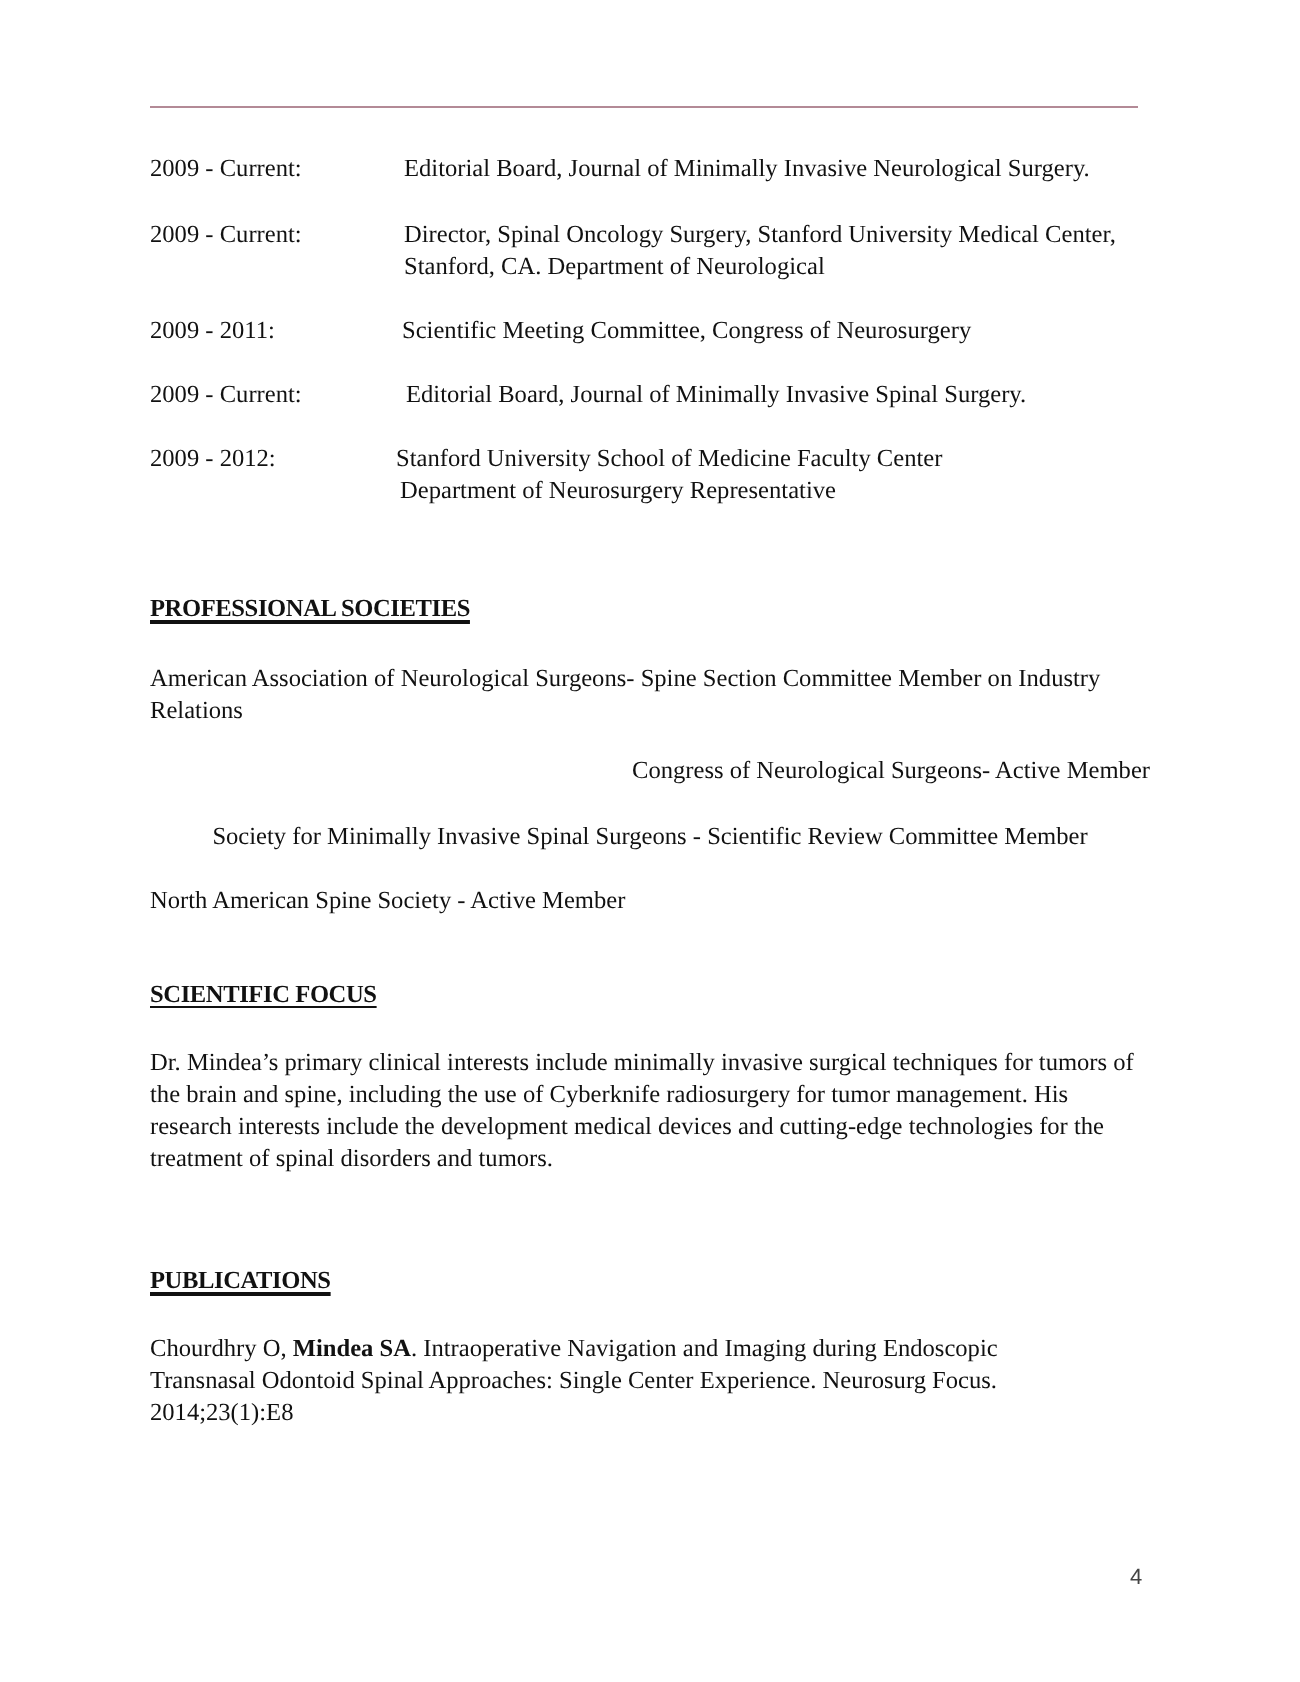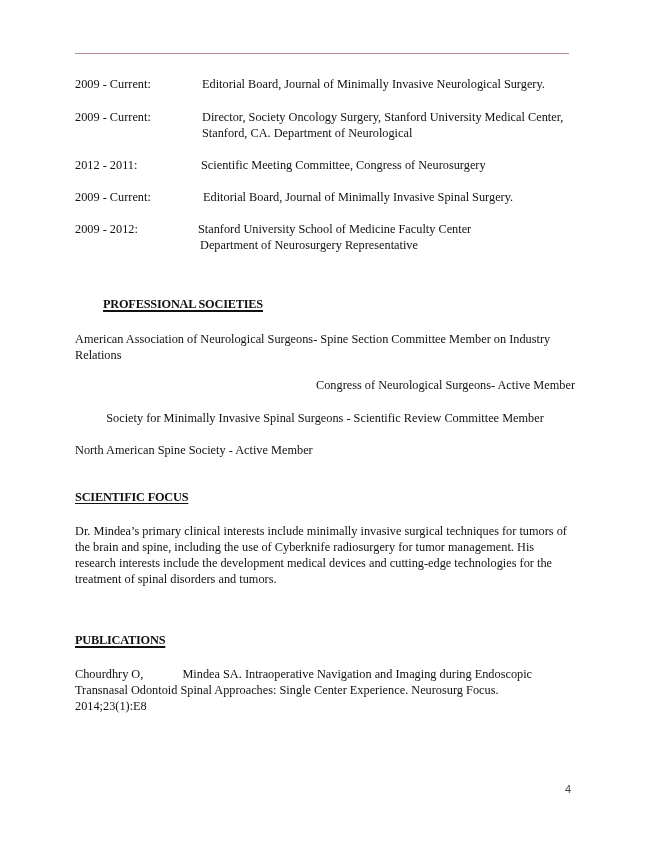--- a/index.html
+++ b/index.html
@@ -6,53 +6,53 @@
   body { width: 650px; height: 841px; position: relative; overflow: hidden;
          font-family: "Liberation Serif", "DejaVu Serif", serif; color: #111111; font-size: 12.3px; }
   .rule { position: absolute; left: 75px; top: 53px; width: 494px; height: 0;
           border-top: 1.5px solid #b38a96; }
   .row { position: absolute; left: 75px; line-height: 16px; }
   .row .date { position: absolute; left: 0; top: 0; white-space: nowrap; }
   .row .desc { position: absolute; top: 0; white-space: nowrap; margin-left: 19px; }
   .heading { position: absolute; left: 75px; font-weight: bold; text-decoration: underline;
              text-decoration-thickness: 1.5px; text-underline-offset: 2px; letter-spacing: -0.2px; }
   .para { position: absolute; left: 75px; width: 500px; line-height: 16px; }
-  .pub-author { font-weight: normal; margin-left: 36px; }
+  .pub-author { font-weight: bold; }
   .page-num { position: absolute; left: 565px; top: 783px; font-family: "Liberation Sans", sans-serif;
               font-size: 11px; color: #444; }
 </style>
 </head>
 <body>
 
 <div class="rule"></div>
 
 <div class="row" style="top:76px;">
   <span class="date">2009 - Current:</span>
   <span class="desc" style="left:108px;">Editorial Board, Journal of Minimally Invasive Neurological Surgery.</span>
 </div>
 <div class="row" style="top:109px;">
   <span class="date">2009 - Current:</span>
-  <span class="desc" style="left:108px;">Director, Society Oncology Surgery, Stanford University Medical Center,</span>
+  <span class="desc" style="left:108px;">Director, Spinal Oncology Surgery, Stanford University Medical Center,</span>
   <span class="desc" style="left:108px; top:16px;">Stanford, CA. Department of Neurological</span>
 </div>
 <div class="row" style="top:157px;">
-  <span class="date">2012 - 2011:</span>
+  <span class="date">2009 - 2011:</span>
   <span class="desc" style="left:107px;">Scientific Meeting Committee, Congress of Neurosurgery</span>
 </div>
 <div class="row" style="top:189px;">
   <span class="date">2009 - Current:</span>
   <span class="desc" style="left:109px;">Editorial Board, Journal of Minimally Invasive Spinal Surgery.</span>
 </div>
 <div class="row" style="top:221px;">
   <span class="date">2009 - 2012:</span>
   <span class="desc" style="left:104px;">Stanford University School of Medicine Faculty Center</span>
   <span class="desc" style="left:106px; top:16px;">Department of Neurosurgery Representative</span>
 </div>
 
-<div class="heading" style="top:297px;margin-left:28px;">PROFESSIONAL SOCIETIES</div>
+<div class="heading" style="top:297px;">PROFESSIONAL SOCIETIES</div>
 <div class="para" style="top:331px;">American Association of Neurological Surgeons-  Spine Section Committee Member on Industry Relations</div>
 <div class="para" style="top:377px;text-align:right;">Congress of Neurological Surgeons- Active Member</div>
 <div class="para" style="top:410px;text-align:center;">Society for Minimally Invasive Spinal Surgeons - Scientific Review Committee Member</div>
 <div class="para" style="top:442px;">North American Spine Society - Active Member</div>
 
 <div class="heading" style="top:490px;text-decoration:underline;">SCIENTIFIC FOCUS</div>
 <div class="para" style="top:523px;">Dr. Mindea’s primary clinical interests include minimally invasive surgical techniques for tumors of the brain and spine, including the use of Cyberknife radiosurgery for tumor management.  His research interests include the development medical devices and cutting-edge technologies for the treatment of spinal disorders and tumors.</div>
 
 <div class="heading" style="top:633px;">PUBLICATIONS</div>
 <div class="para" style="top:666px; width:460px;"><span>Chourdhry O, </span><span class="pub-author">Mindea SA</span><span>.  Intraoperative Navigation and Imaging during Endoscopic Transnasal Odontoid Spinal Approaches: Single Center Experience.  Neurosurg Focus. 2014;23(1):E8</span></div>

